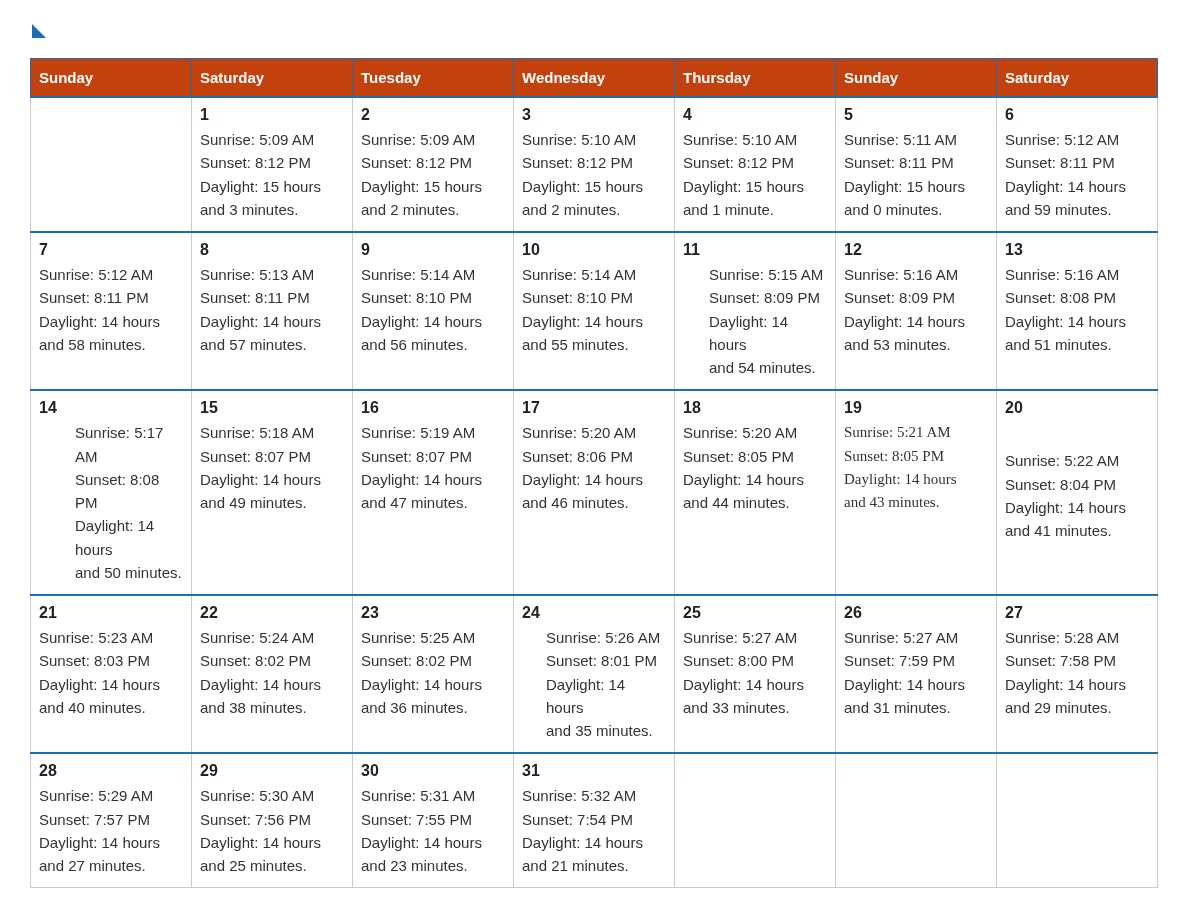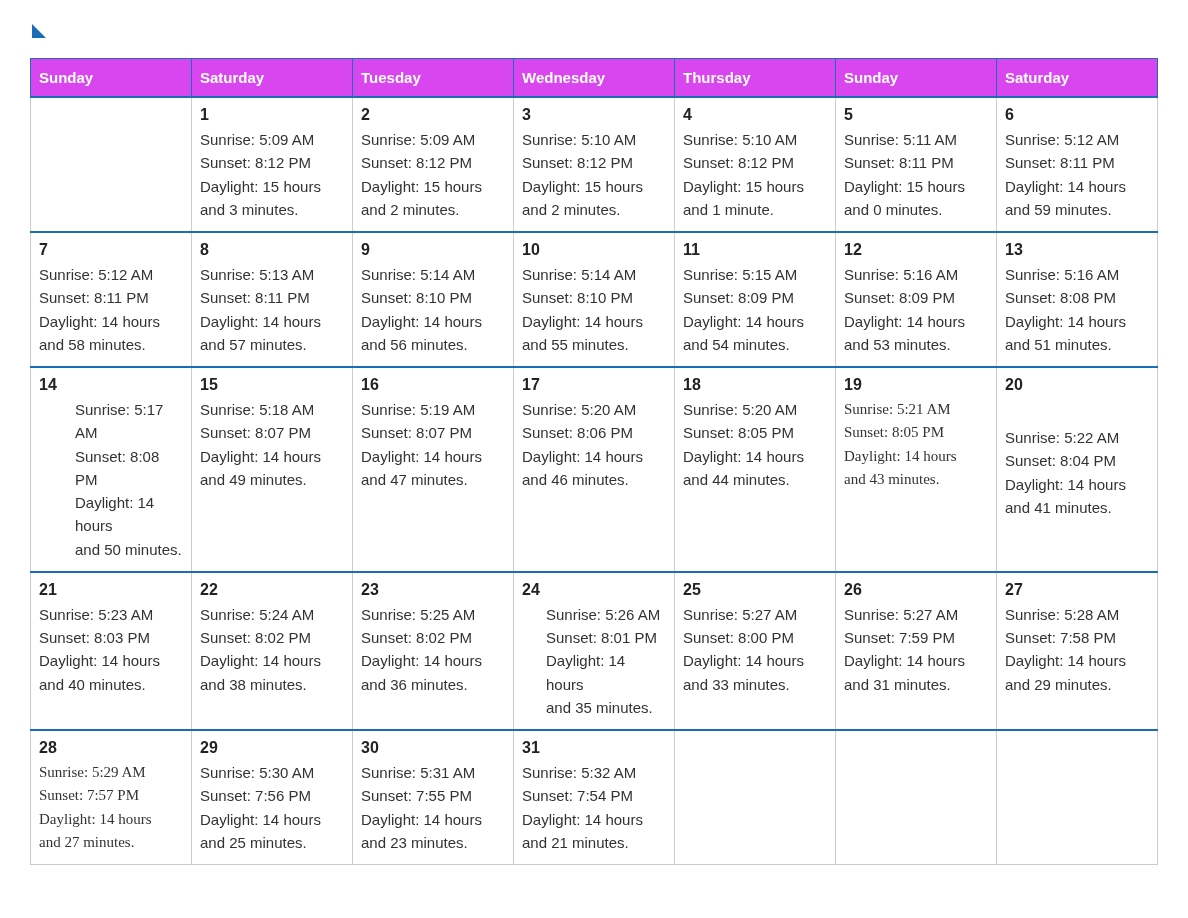--- a/index.html
+++ b/index.html
@@ -57,21 +57,21 @@
     .location-subtitle {
       font-size: 20px;
       color: #555;
       margin-top: 4px;
     }
     .calendar {
       width: 100%;
       border-collapse: collapse;
     }
     .calendar thead tr th {
-      background-color: #d946ef;
+      background-color: #c2410c;
       color: #fff;
       font-size: 15px;
       font-weight: bold;
       padding: 10px 8px;
       text-align: left;
       border: 1px solid #1a6eb5;
     }
     .calendar tbody tr td {
       vertical-align: top;
       border: 1px solid #ccc;
@@ -199,21 +199,21 @@
         </td>
         <td>
           <span class="day-num">10</span>
           <div class="day-detail" style="white-space: pre-line;">Sunrise: 5:14 AM
 Sunset: 8:10 PM
 Daylight: 14 hours
 and 55 minutes.</div>
         </td>
         <td>
           <span class="day-num">11</span>
-          <div class="day-detail" style="white-space: pre-line;">Sunrise: 5:15 AM
+          <div class="day-detail" style="white-space: pre-line; margin-left: 26px;">Sunrise: 5:15 AM
 Sunset: 8:09 PM
 Daylight: 14 hours
 and 54 minutes.</div>
         </td>
         <td>
           <span class="day-num">12</span>
           <div class="day-detail" style="white-space: pre-line;">Sunrise: 5:16 AM
 Sunset: 8:09 PM
 Daylight: 14 hours
 and 53 minutes.</div>
@@ -324,21 +324,21 @@
           <span class="day-num">27</span>
           <div class="day-detail" style="white-space: pre-line;">Sunrise: 5:28 AM
 Sunset: 7:58 PM
 Daylight: 14 hours
 and 29 minutes.</div>
         </td>
       </tr>
       <tr>
         <td>
           <span class="day-num">28</span>
-          <div class="day-detail" style="white-space: pre-line; font-family: Liberation Serif, serif;">Sunrise: 5:29 AM
+          <div class="day-detail" style="white-space: pre-line;">Sunrise: 5:29 AM
 Sunset: 7:57 PM
 Daylight: 14 hours
 and 27 minutes.</div>
         </td>
         <td>
           <span class="day-num">29</span>
           <div class="day-detail" style="white-space: pre-line;">Sunrise: 5:30 AM
 Sunset: 7:56 PM
 Daylight: 14 hours
 and 25 minutes.</div>

